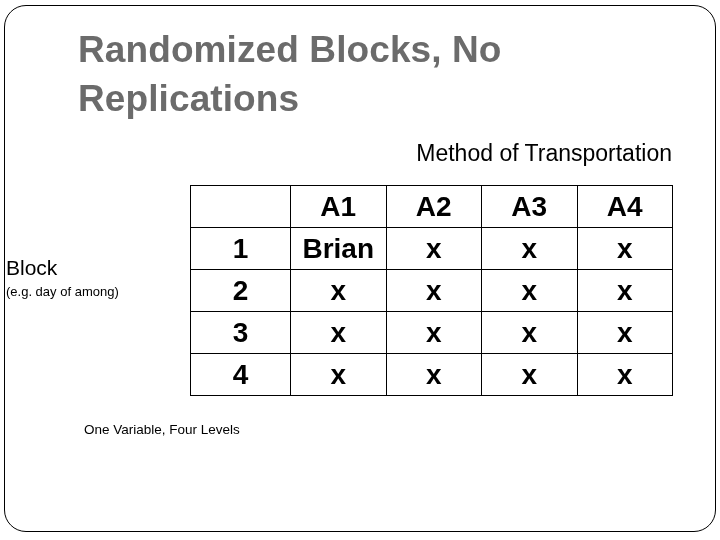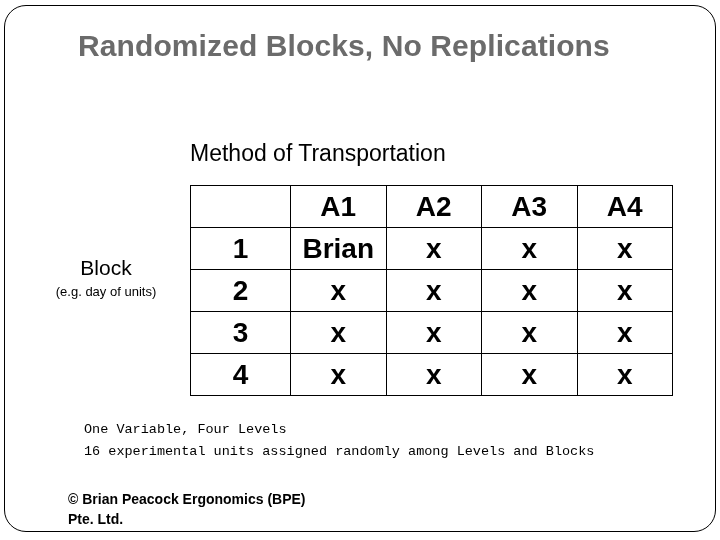--- a/index.html
+++ b/index.html
@@ -28,47 +28,47 @@
     box-sizing: border-box;
     pointer-events: none;
   }
 
   
   #slide-title {
     position: absolute;
     left: 78px;
     top: 26px;
     width: 560px;
-    font-size: 30px;
+    font-size: 37px;
     font-weight: bold;
     line-height: 1.32;
     color: #6b6b6b;
     letter-spacing: 0.1px;
     white-space: pre-line;
   }
 
   
   #factor-header {
     position: absolute;
     left: 190px;
     top: 140px;
     width: 482px;
-    text-align: left;
+    text-align: right;
     font-size: 23px;
     font-weight: normal;
     color: #000000;
   }
 
   
   #block-label-group {
     position: absolute;
     left: 6px;
     top: 256px;
     width: 200px;
-    text-align: center;
+    text-align: left;
   }
   #block-label-main {
     font-size: 21px;
     font-weight: normal;
     color: #000000;
     line-height: 1.15;
   }
   #block-label-sub {
     margin-top: 5px;
     font-size: 13px;
@@ -104,21 +104,21 @@
 
   
   #notes {
     position: absolute;
     left: 84px;
     top: 419px;
     font-size: 13.5px;
     color: #000000;
     line-height: 1.62;
   }
-  #notes .note-line { white-space: nowrap; font-family: Liberation Mono, monospace; }
+  #notes .note-line { white-space: nowrap; }
 
   
   #copyright {
     position: absolute;
     left: 68px;
     top: 490px;
     font-size: 14px;
     font-weight: bold;
     color: #000000;
     line-height: 1.42;
@@ -131,21 +131,21 @@
 <div id="slide">
 
   <div id="slide-frame"></div>
 
   <div id="slide-title">Randomized Blocks, No Replications</div>
 
   <div id="factor-header">Method of Transportation</div>
 
   <div id="block-label-group">
     <div id="block-label-main">Block</div>
-    <div id="block-label-sub">(e.g. day of units)</div>
+    <div id="block-label-sub">(e.g. day of among)</div>
   </div>
 
   <table id="matrix-table">
     <colgroup>
       <col class="col-stub">
       <col class="col-lvl">
       <col class="col-lvl">
       <col class="col-lvl">
       <col class="col-lvl">
     </colgroup>
@@ -185,21 +185,16 @@
         <td>x</td>
         <td>x</td>
         <td>x</td>
         <td>x</td>
       </tr>
     </tbody>
   </table>
 
   <div id="notes">
     <div class="note-line">One Variable, Four Levels</div>
-    <div class="note-line">16 experimental units assigned randomly among Levels and Blocks</div>
   </div>
 
-  <div id="copyright">
-    <div class="copy-line">© Brian Peacock Ergonomics (BPE)</div>
-    <div class="copy-line">Pte. Ltd.</div>
-  </div>
 
 </div>
 
 </body></html>

